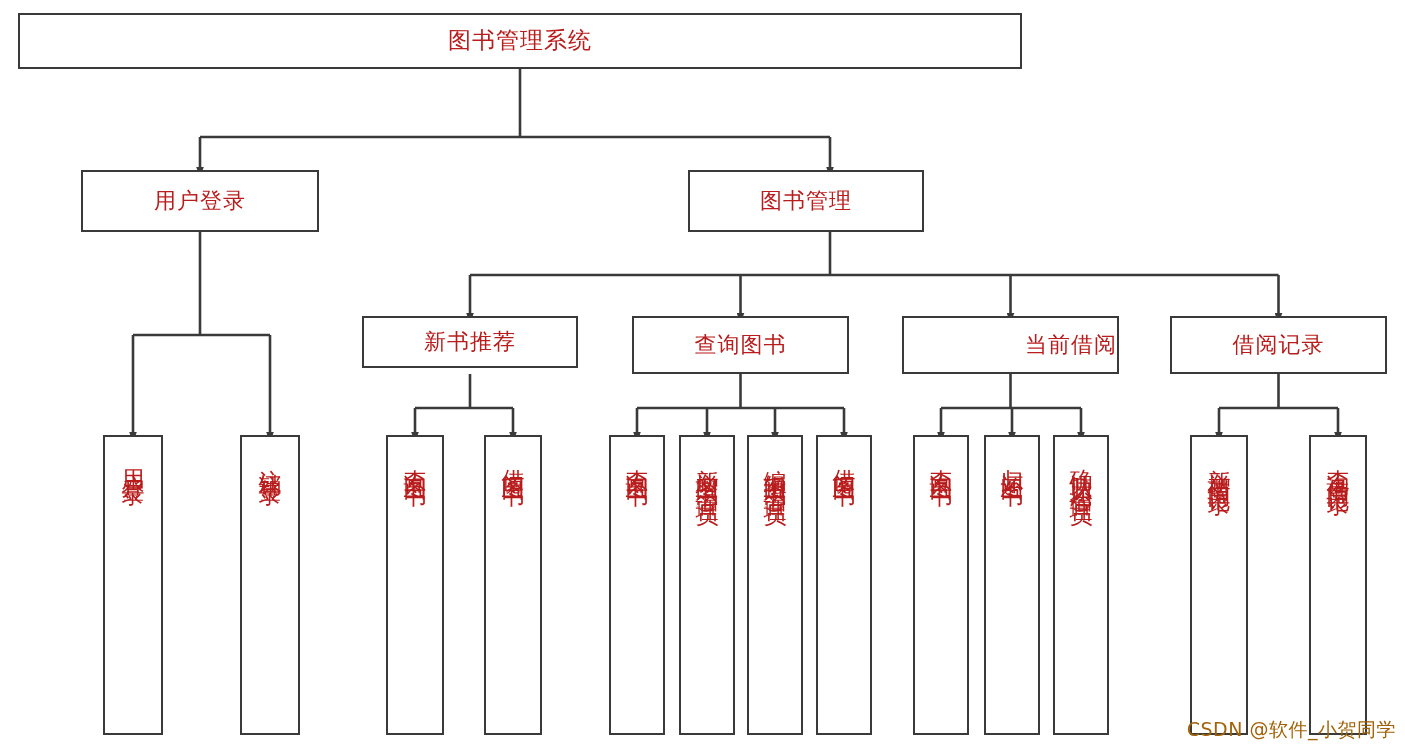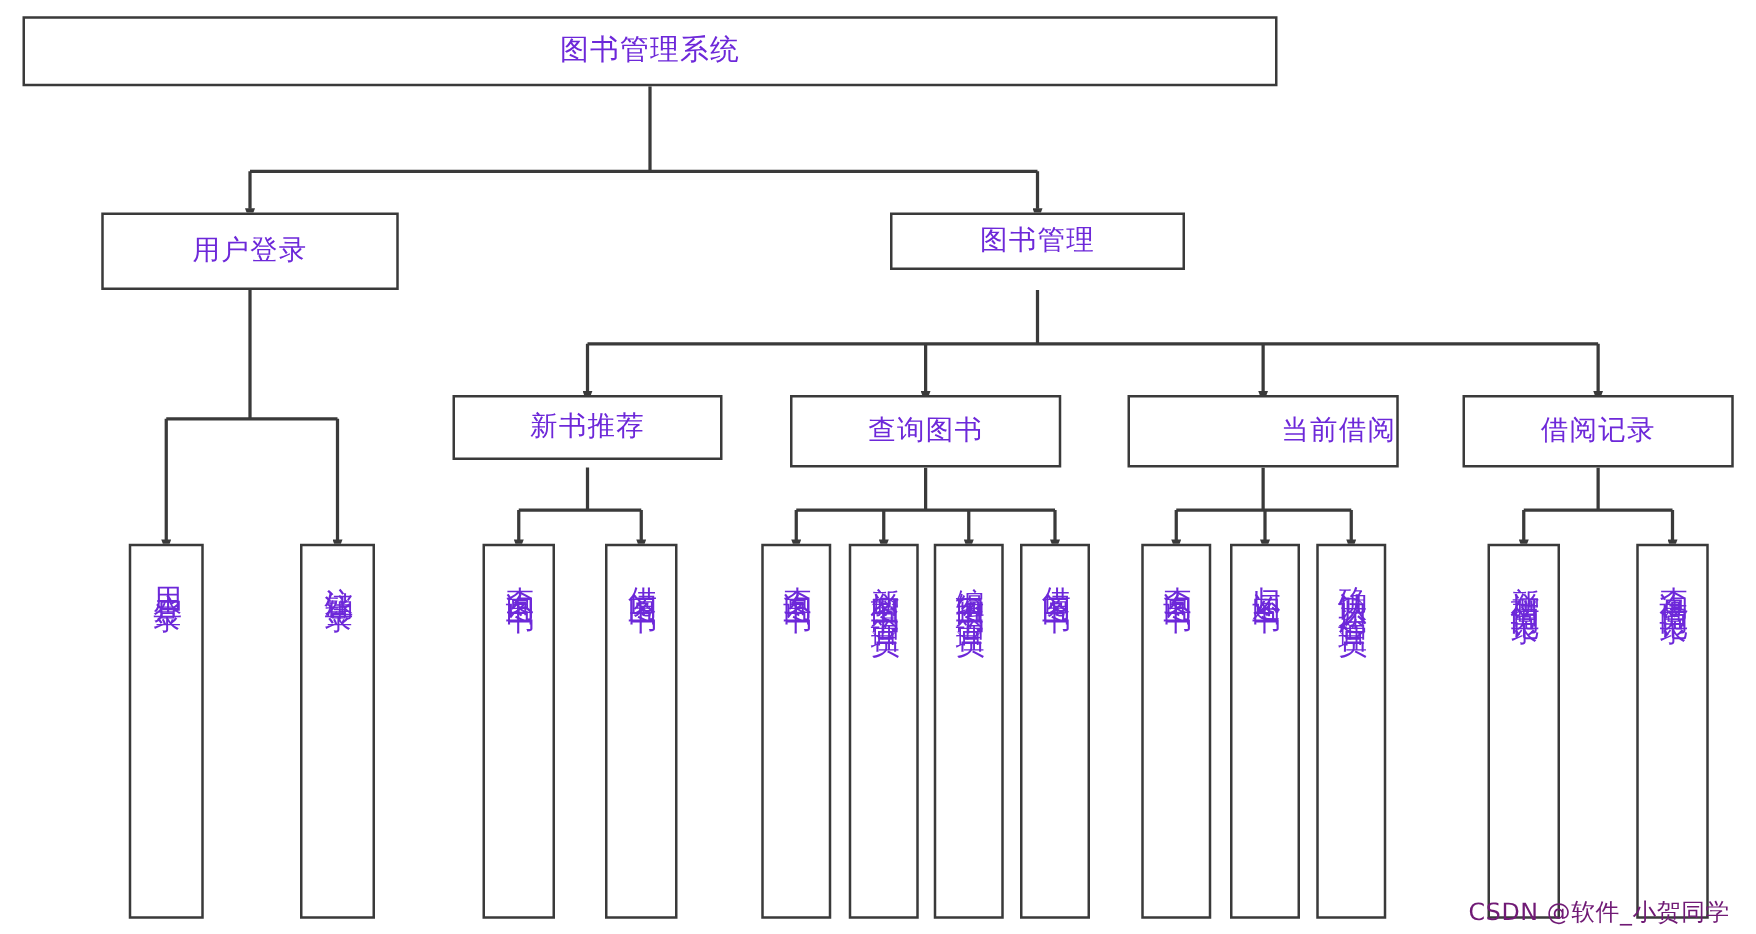--- a/index.html
+++ b/index.html
@@ -31,21 +31,21 @@
     position: absolute;
     box-sizing: border-box;
     background: #ffffff;
     border: 2px solid #3a3a3a;
     display: flex;
     align-items: center;
     justify-content: center;
     z-index: 2;
   }
   .node .label {
-    color: #6d28d9;
+    color: #b91c1c;
     line-height: 1.12;
     text-align: center;
     white-space: pre-line;
   }
   .node.horizontal .label {
     font-size: 22px;
     letter-spacing: 1px;
   }
   .node.root .label {
     font-size: 23px;
@@ -58,24 +58,24 @@
   }
   .node.vertical .label {
     writing-mode: vertical-rl;
     text-orientation: upright;
     font-size: 23px;
     letter-spacing: 5px;
     line-height: 1;
   }
   #watermark {
     position: absolute;
-    right: 21px;
+    right: 9px;
     bottom: 4px;
     font-size: 19px;
-    color: #701a75;
+    color: #a16207;
     letter-spacing: 0.5px;
     z-index: 5;
     white-space: nowrap;
     margin-top: 48px;
   }
 </style>
 </head>
 <body>
 
 <div id="canvas">
@@ -119,21 +119,21 @@
       <line x1="1219" y1="408" x2="1219" y2="432" stroke="#3a3a3a" stroke-width="2.6" marker-end="url(#arrowhead)"></line>
       <line x1="1338" y1="408" x2="1338" y2="432" stroke="#3a3a3a" stroke-width="2.6" marker-end="url(#arrowhead)"></line>
     </svg>
   <div id="nodes-layer">
       <div class="node horizontal root" style="left: 18px; top: 13px; width: 1004px; height: 56px;">
         <span class="label">图书管理系统</span>
       </div>
       <div class="node horizontal" style="left: 81px; top: 170px; width: 238px; height: 62px;">
         <span class="label">用户登录</span>
       </div>
-      <div class="node horizontal" style="left: 712px; top: 170px; width: 236px; height: 46px;">
+      <div class="node horizontal" style="left: 688px; top: 170px; width: 236px; height: 62px;">
         <span class="label">图书管理</span>
       </div>
       <div class="node horizontal" style="left: 362px; top: 316px; width: 216px; height: 52px;">
         <span class="label">新书推荐</span>
       </div>
       <div class="node horizontal" style="left: 632px; top: 316px; width: 217px; height: 58px;">
         <span class="label">查询图书</span>
       </div>
       <div class="node horizontal" style="left: 902px; top: 316px; width: 217px; height: 58px; justify-content: flex-end;">
         <span class="label">当前借阅</span>

